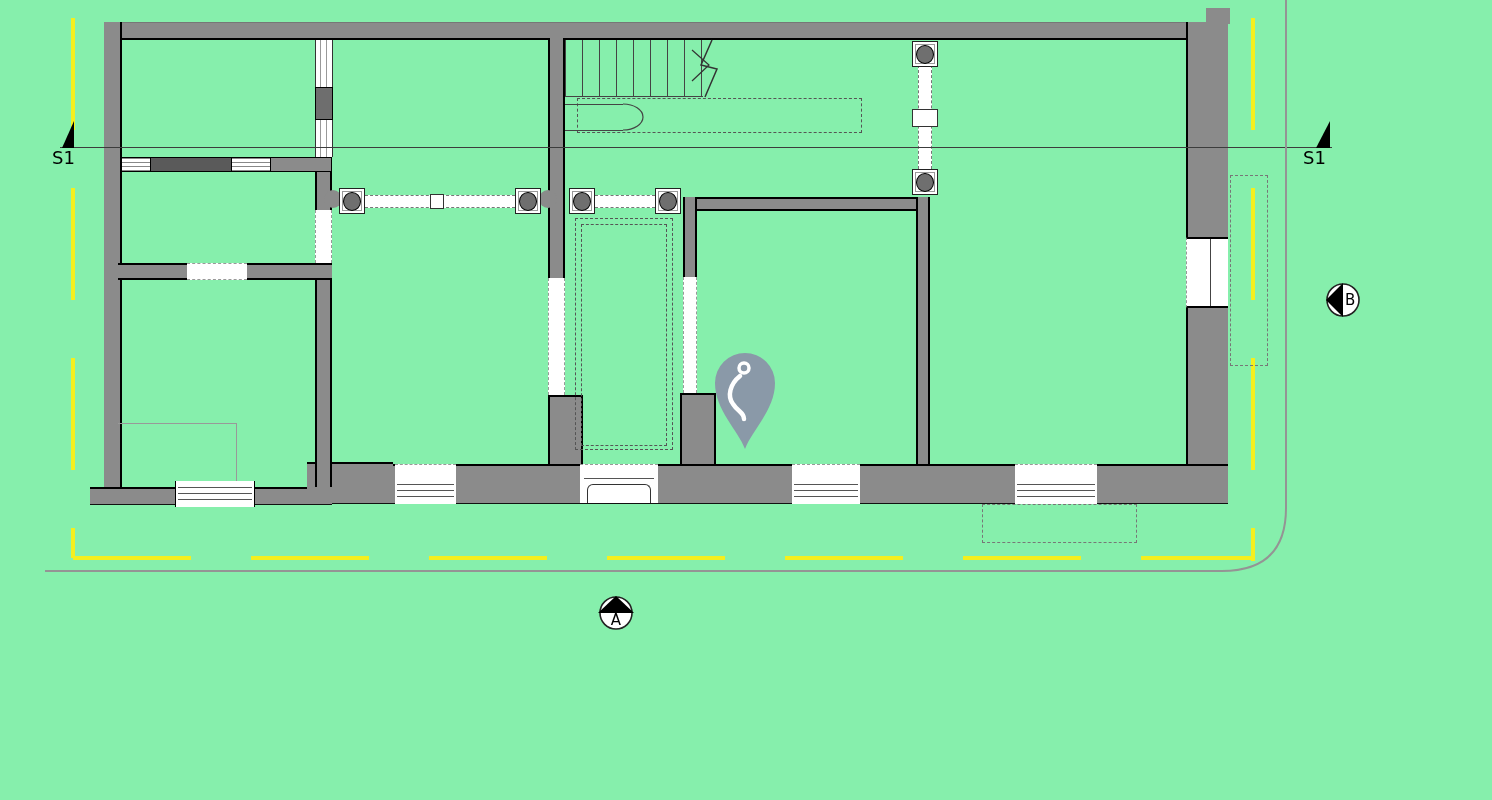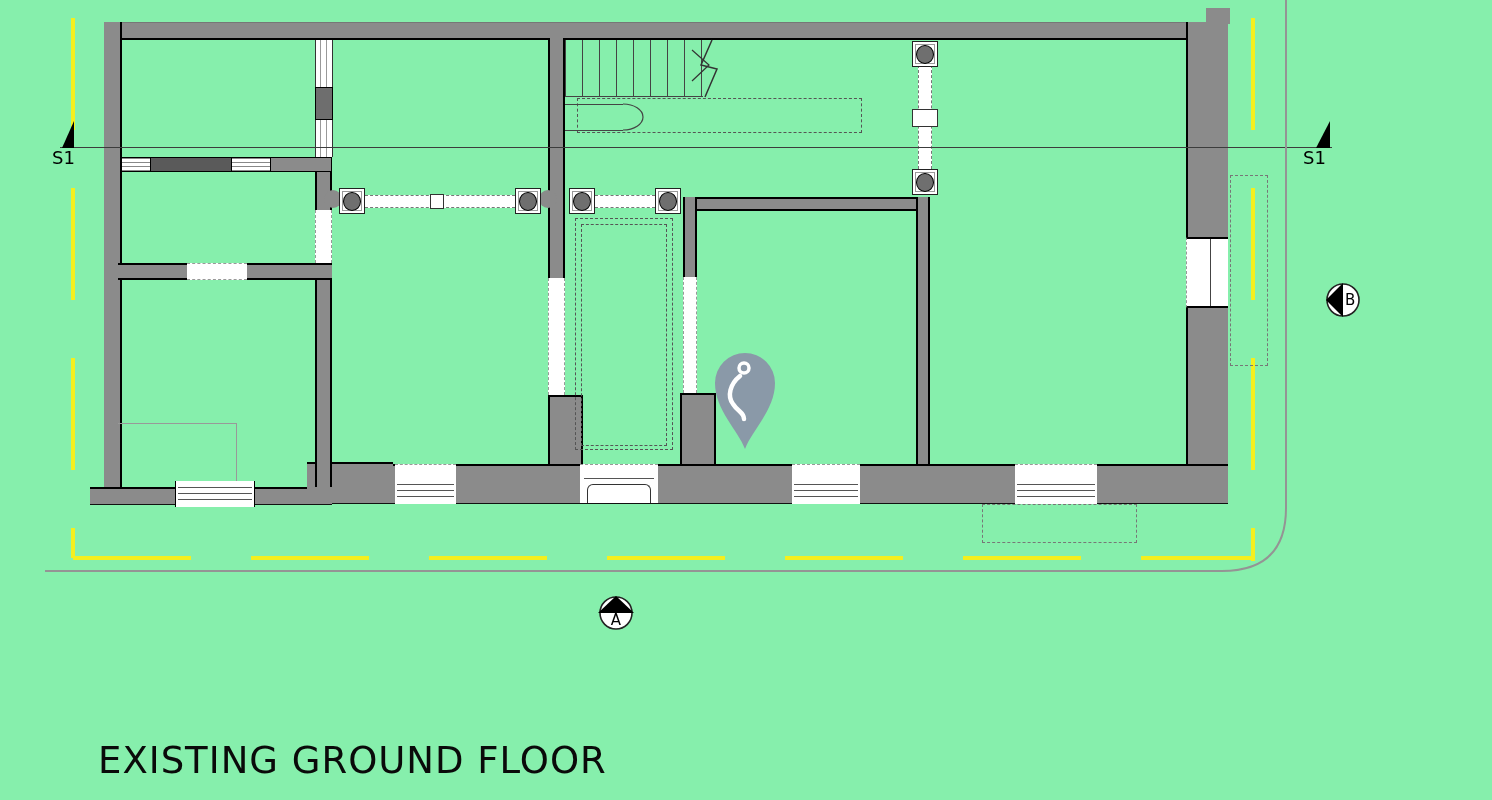--- a/index.html
+++ b/index.html
@@ -174,15 +174,14 @@
       <path d="M745,449 C738,430 715,410 715,383 A30,30 0 1 1 775,383 C775,410 752,430 745,449 Z" fill="#8a99a8"></path>
       <circle cx="744" cy="368" r="5" fill="none" stroke="#fff" stroke-width="3.5"></circle>
       <path d="M740,376 C730,384 727,396 733,404 C738,412 744,412 744,419" fill="none" stroke="#fff" stroke-width="4.5" stroke-linecap="round"></path>
     </g>
   </svg>
 
   <div class="lbl s1" style="left:52px;top:149px;">S1</div>
   <div class="lbl s1" style="left:1303px;top:149px;">S1</div>
   <div class="lbl" style="left:601px;top:611px;width:30px;text-align:center;font-size:15px;">A</div>
   <div class="lbl" style="left:1345px;top:291px;font-size:15px;">B</div>
-  <div class="lbl" id="plan-title" style="left:98px;top:739px;">EXISTING GROUND FLOOR</div>
 
 </div>
 
 </body></html>

